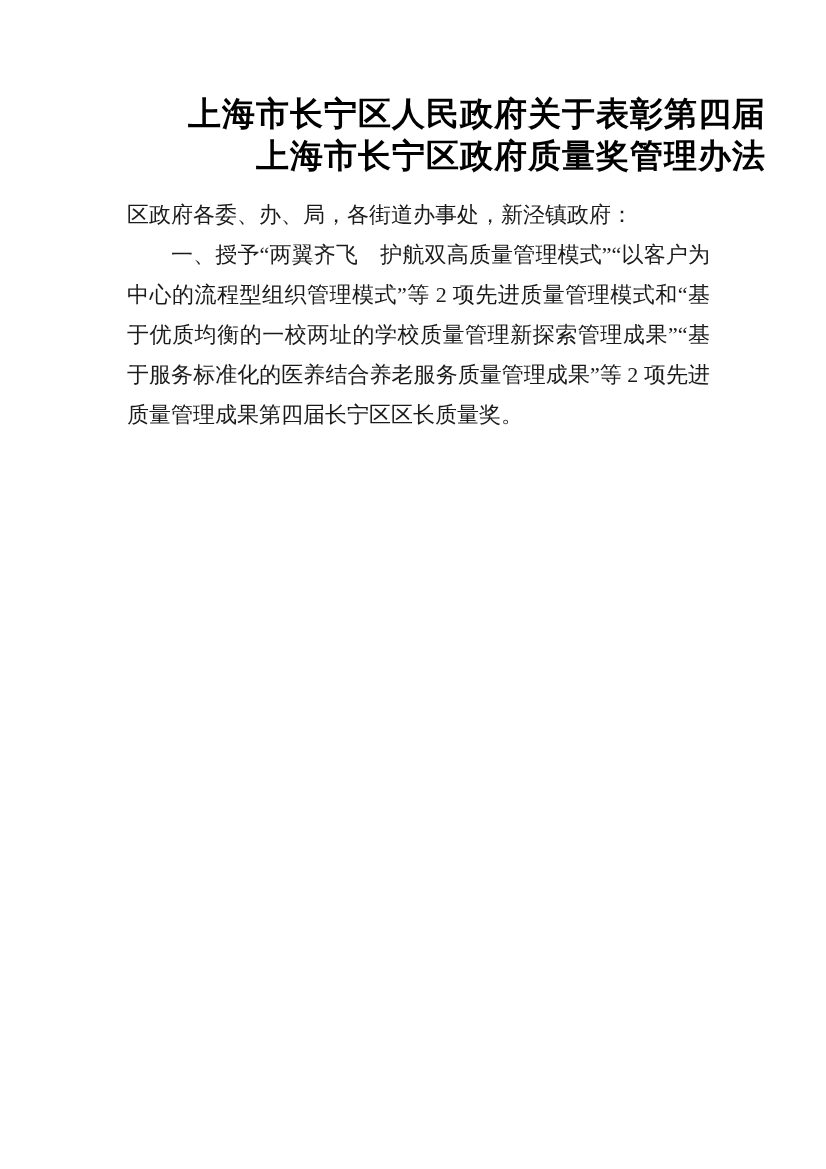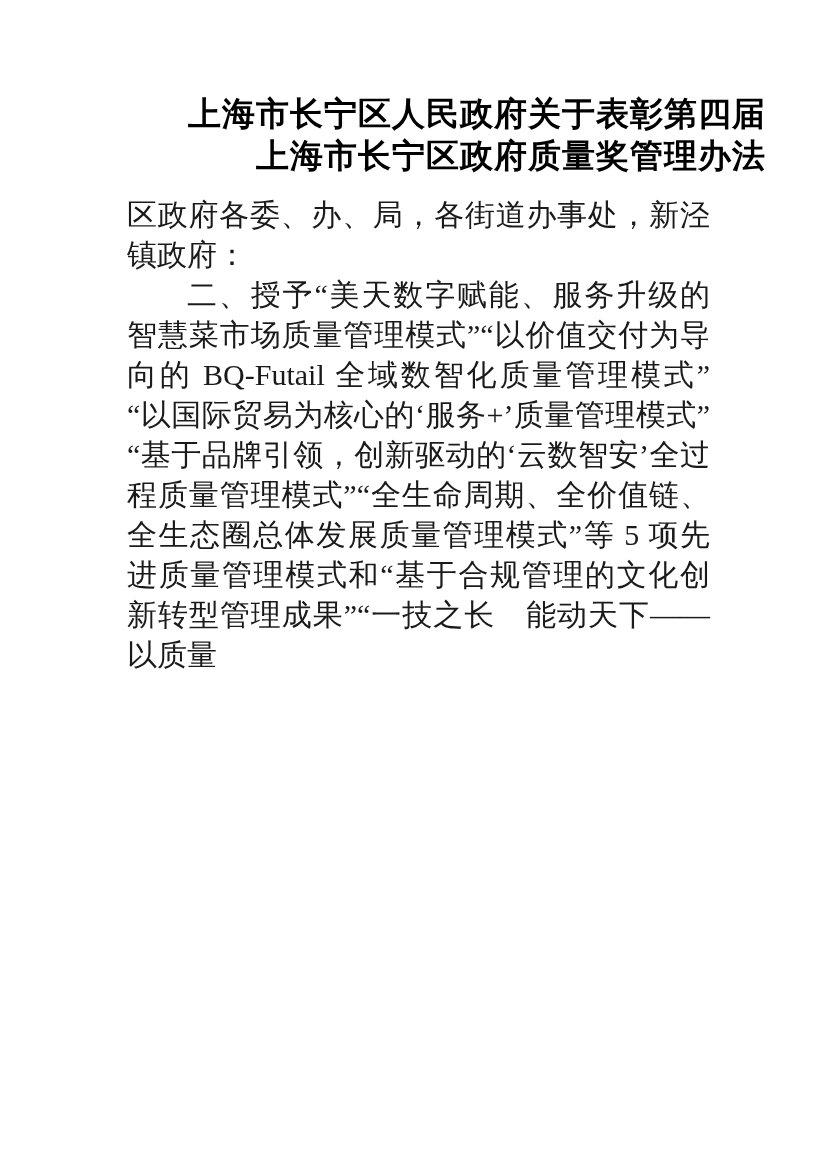--- a/index.html
+++ b/index.html
@@ -21,21 +21,21 @@
     text-align: right;
     font-weight: bold;
     font-size: 33px;
     line-height: 42px;
     color: #000000;
     letter-spacing: 1px;
   }
   .doc-body {
     margin: 18px 116px 0 127px;
     width: 583px;
-    font-size: 30px;
+    font-size: 22px;
     line-height: 40px;
     text-align: justify;
     color: #1a1a1a;
   }
   .doc-body p {
     margin: 0;
     padding: 0;
   }
   .doc-body p.indent {
     text-indent: 2em;
@@ -48,17 +48,17 @@
 
   <h1 class="doc-title">
     <div>上海市长宁区人民政府关于表彰第四届</div>
     <div>上海市长宁区政府质量奖管理办法</div>
   </h1>
 
   <div class="doc-body">
     <p>区政府各委、办、局，各街道办事处，新泾镇政府：</p>
 
 
+    <p class="indent">一、授予“两翼齐飞　护航双高质量管理模式”“以客户为中心的流程型组织管理模式”等 2 项先进质量管理模式和“基于优质均衡的一校两址的学校质量管理新探索管理成果”“基于服务标准化的医养结合养老服务质量管理成果”等 2 项先进质量管理成果第四届长宁区区长质量奖。</p>
 
-    <p class="indent">二、授予“美天数字赋能、服务升级的智慧菜市场质量管理模式”“以价值交付为导向的 BQ-Futail 全域数智化质量管理模式”“以国际贸易为核心的‘服务+’质量管理模式”“基于品牌引领，创新驱动的‘云数智安’全过程质量管理模式”“全生命周期、全价值链、全生态圈总体发展质量管理模式”等 5 项先进质量管理模式和“基于合规管理的文化创新转型管理成果”“一技之长　能动天下——以质量</p>
   </div>
 
 </div>
 
 </body></html>

